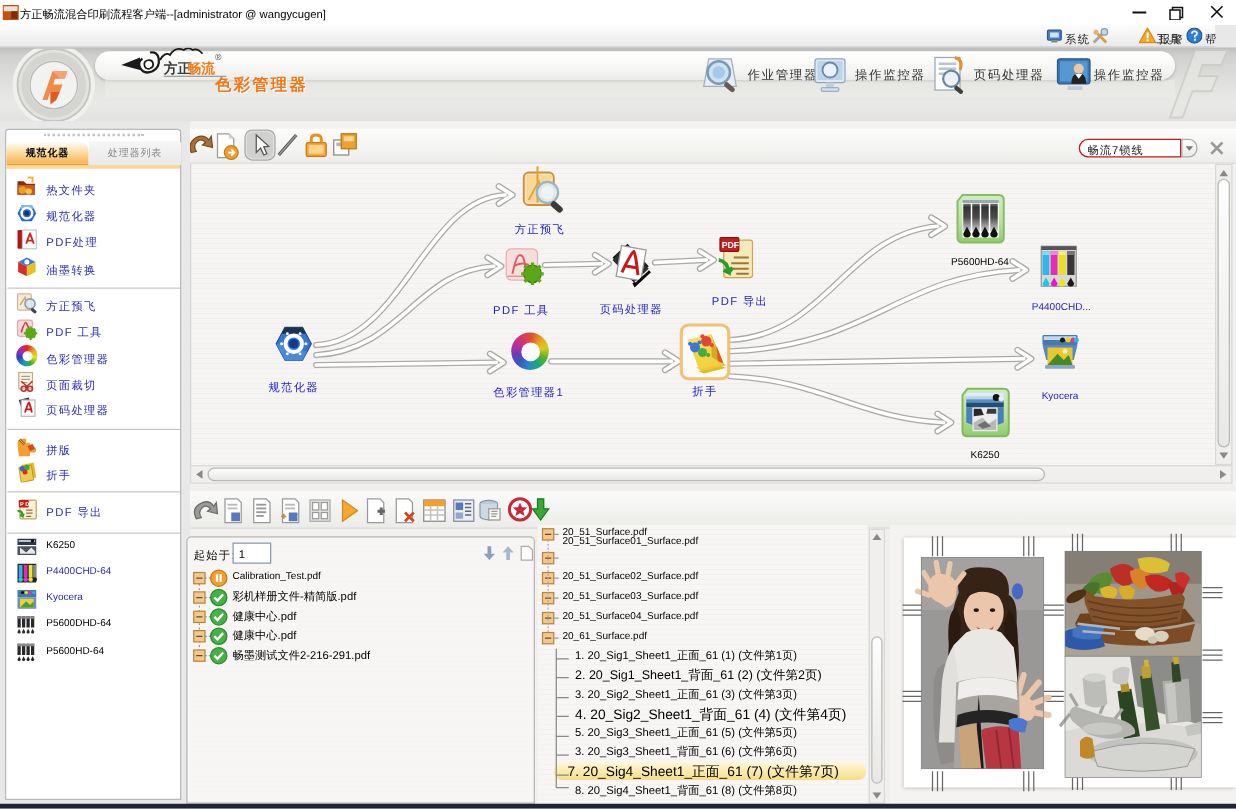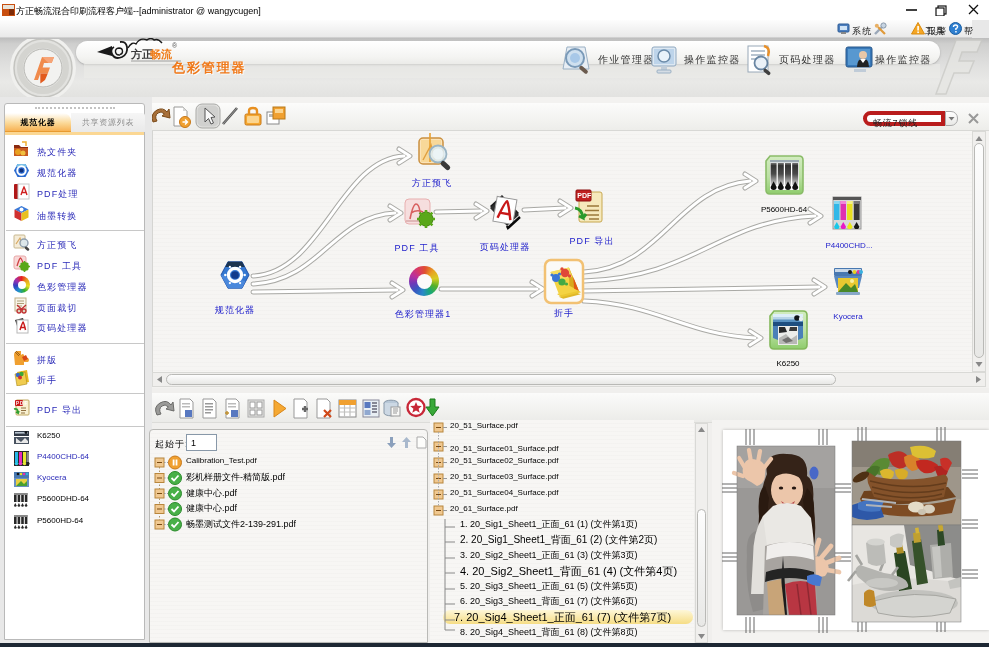--- a/index.html
+++ b/index.html
@@ -28,21 +28,21 @@
 .sbitem .tx { position:absolute; left:24px; top:3px; white-space:nowrap; }
 .sbsep { position:absolute; left:1px; width:138px; height:1px; background:#c8c8c8; }
 .sbprn { position:absolute; left:8px; font-size:8px; color:#000; }
 
 #cpanel { left:152px; top:97px; width:837px; height:291px; background:#f3f2f0; }
 #ctoolbar { left:152px; top:103px; width:837px; height:28px; background:linear-gradient(#fcfcfb,#ededea); border-bottom:1px solid #d8d8d5; }
 #canvas { left:152px; top:131px; width:820px; height:241px; background:repeating-linear-gradient(#f6f5f3 0px,#f6f5f3 3px,#efeeec 4px); border-left:1px solid #d5d5d2; }
 #vscroll { left:972px; top:131px; width:14px; height:241px; background:#f0efed; border:1px solid #d9d9d6; }
 #hscroll { left:152px; top:372px; width:834px; height:15px; background:#f0efed; border:1px solid #d9d9d6; }
 .thumb { position:absolute; background:linear-gradient(#fdfdfd,#e8e8e6); border:1px solid #b9b9b6; border-radius:7px; }
-#combo { left:863px; top:111px; width:82px; height:15px; background:#fff; border:4px solid #b91c1c; border-radius:9px 0 0 9px; font-size:9px; letter-spacing:0.8px; line-height:17px; padding-left:6px; color:#222; }
+#combo { left:863px; top:111px; width:82px; height:15px; background:#fff; border:1px solid #b91c1c; border-radius:9px 0 0 9px; font-size:9px; letter-spacing:0.8px; line-height:17px; padding-left:6px; color:#222; }
 #combobtn { left:945px; top:111px; width:13px; height:15px; background:linear-gradient(#fff,#e8e8e6); border:1px solid #aaa; border-radius:0 7px 7px 0; }
 .nodelabel { position:absolute; font-size:9px; letter-spacing:1.1px; color:#2222cc; text-align:center; white-space:nowrap; transform:translateX(-50%); }
 .nodelabelk { position:absolute; font-size:8px; color:#000; text-align:center; white-space:nowrap; transform:translateX(-50%); }
 
 #bpanel { left:152px; top:388px; width:837px; height:255px; background:#f0efed; }
 #btoolbar { left:152px; top:393px; width:837px; height:30px; background:linear-gradient(#fbfbfa,#ebebe8); border-bottom:1px solid #dcdcd9; }
 #leftpane { left:149px; top:429px; width:279px; height:214px; background:repeating-linear-gradient(#f7f6f4 0px,#f7f6f4 3px,#f0efed 4px); border:1px solid #b9b9b6; border-radius:4px 4px 0 0; }
 #midpane { left:430px; top:420px; width:264px; height:223px; background:repeating-linear-gradient(#f7f6f4 0px,#f7f6f4 3px,#f0efed 4px); }
 #midscroll { left:695px; top:423px; width:13px; height:220px; background:#f0efed; border:1px solid #d9d9d6; }
 #preview { left:712px; top:420px; width:277px; height:223px; background:#f4f3f1; }
@@ -562,21 +562,21 @@
           <path d="M7 8.5 L12 8.5" stroke="#7a4a10"></path>
           <path d="M14 8.5 L18 8.5" stroke="#999" stroke-dasharray="1.5 1.5"></path>
         <circle cx="25" cy="8.5" r="6.5" fill="#48b048" stroke="#2a8a2a"></circle>
           <path d="M21.5 8.5 L24 11 L28.5 6" stroke="#fff" stroke-width="1.8" fill="none"></path>
       </g>
     </svg>
     <div class="treeitem" style="left:36px;top:26px">Calibration_Test.pdf</div>
     <div class="treeitem" style="left:36px;top:41px;font-size:9px">彩机样册文件-精简版.pdf</div>
     <div class="treeitem" style="left:36px;top:57px;font-size:9px">健康中心.pdf</div>
     <div class="treeitem" style="left:36px;top:72px;font-size:9px">健康中心.pdf</div>
-    <div class="treeitem" style="left:36px;top:88px;font-size:9px">畅墨测试文件2-139-291.pdf</div>
+    <div class="treeitem" style="left:36px;top:88px;font-size:9px">畅墨测试文件2-216-291.pdf</div>
   </div>
   <div id="midpane" class="abs">
     <div class="abs" style="left:13px;top:190px;width:250px;height:14px;background:linear-gradient(#fef7d8,#f6dd85);border-radius:7px"></div>
     <svg class="abs" style="left:0;top:0" width="264" height="223">
       <g>
         <rect x="4" y="3" width="9" height="9" fill="#f0c890" stroke="#b8863c"></rect>
           <path d="M6 7.5 L11 7.5" stroke="#7a4a10"></path>
           <path d="M13 7.5 L17 7.5" stroke="#999"></path>
       </g>
       <g transform="translate(0,19)">
@@ -601,31 +601,31 @@
         </g>
       <g transform="translate(0,83)">
           <rect x="4" y="3" width="9" height="9" fill="#f0c890" stroke="#b8863c"></rect>
           <path d="M6 7.5 L11 7.5" stroke="#7a4a10"></path>
           <path d="M13 7.5 L17 7.5" stroke="#999"></path>
         </g>
       <path d="M8.5 12 L8.5 86" stroke="#aaa" stroke-dasharray="1.5 1.5"></path>
       <path d="M15 99 L15 210 M15 107 L25 107 M15 122 L25 122 M15 138 L25 138 M15 153 L25 153 M15 169 L25 169 M15 184 L25 184 M15 200 L25 200 M15 210 L25 210" stroke="#888" fill="none"></path>
     </svg>
     <div class="treeitem" style="left:20px;top:1px">20_51_Surface.pdf</div>
-    <div class="treeitem" style="left:20px;top:24px">20_51_Surface01_Surface.pdf</div>
+    <div class="treeitem" style="left:20px;top:8px">20_51_Surface01_Surface.pdf</div>
     <div class="treeitem" style="left:20px;top:36px">20_51_Surface02_Surface.pdf</div>
     <div class="treeitem" style="left:20px;top:52px">20_51_Surface03_Surface.pdf</div>
     <div class="treeitem" style="left:20px;top:68px">20_51_Surface04_Surface.pdf</div>
     <div class="treeitem" style="left:20px;top:84px">20_61_Surface.pdf</div>
     <div class="treeitem" style="left:30px;top:98px;font-size:9px">1. 20_Sig1_Sheet1_正面_61 (1) (文件第1页)</div>
     <div class="treeitem" style="left:30px;top:113px;font-size:10px">2. 20_Sig1_Sheet1_背面_61 (2) (文件第2页)</div>
     <div class="treeitem" style="left:30px;top:129px;font-size:9px">3. 20_Sig2_Sheet1_正面_61 (3) (文件第3页)</div>
     <div class="treeitem" style="left:30px;top:144px;font-size:11px">4. 20_Sig2_Sheet1_背面_61 (4) (文件第4页)</div>
     <div class="treeitem" style="left:30px;top:160px;font-size:9px">5. 20_Sig3_Sheet1_正面_61 (5) (文件第5页)</div>
-    <div class="treeitem" style="left:30px;top:175px;font-size:9px">6. 20_Sig3_Sheet1_背面_61 (7) (文件第6页)</div>
+    <div class="treeitem" style="left:30px;top:175px;font-size:9px">3. 20_Sig3_Sheet1_背面_61 (6) (文件第6页)</div>
     <div class="treeitem" style="left:24px;top:190px;font-size:11px">7. 20_Sig4_Sheet1_正面_61 (7) (文件第7页)</div>
     <div class="treeitem" style="left:30px;top:206px;font-size:9px">8. 20_Sig4_Sheet1_背面_61 (8) (文件第8页)</div>
   </div>
   <div id="midscroll" class="abs">
     <svg width="11" height="218">
         <path d="M5.5 3 L9 8 L2 8 Z" fill="#888"></path>
         <path d="M5.5 215 L9 210 L2 210 Z" fill="#888"></path>
       </svg>
     <div class="thumb" style="left:1px;top:85px;width:9px;height:118px;border-radius:5px"></div>
   </div>
@@ -733,21 +733,21 @@
         <path d="M38 12 Q46 6 52 10 L50 22 Q42 24 38 20 Z" fill="#c8c8c4"></path>
         <path d="M96 56 L109 52 L109 62 L98 64 Z" fill="#c4c4c0"></path>
         <rect width="109" height="97" fill="none" stroke="#777" stroke-width="0.5"></rect>
       </g>
     </svg>
   </div>
 
   <div id="sidebar" class="abs">
     <div id="sbhandle"></div>
     <div id="tab1" class="tab">规范化器</div>
-    <div id="tab2" class="tab">共享资源列表</div>
+    <div id="tab2" class="tab">处理器列表</div>
     <div class="abs" style="left:0;top:28px;width:139px;height:3px;background:#fbd793"></div>
     <div class="sbitem" style="top:39px">
         <svg class="ic" width="17" height="17">
           <path d="M1 4 L6 4 L8 6 L15 6 L15 15 L1 15 Z" fill="#8a2a10"></path>
           <path d="M1 7 L15 7 L15 15 L1 15 Z" fill="#c85a20"></path>
           <circle cx="5" cy="11" r="3" fill="#e8a020"></circle>
           <circle cx="10" cy="12" r="2.5" fill="#f0c040"></circle>
           <path d="M9 1 L13 1 L13 5" stroke="#f0b030" stroke-width="1.5" fill="none"></path>
         </svg>
         <span class="tx">热文件夹</span>

